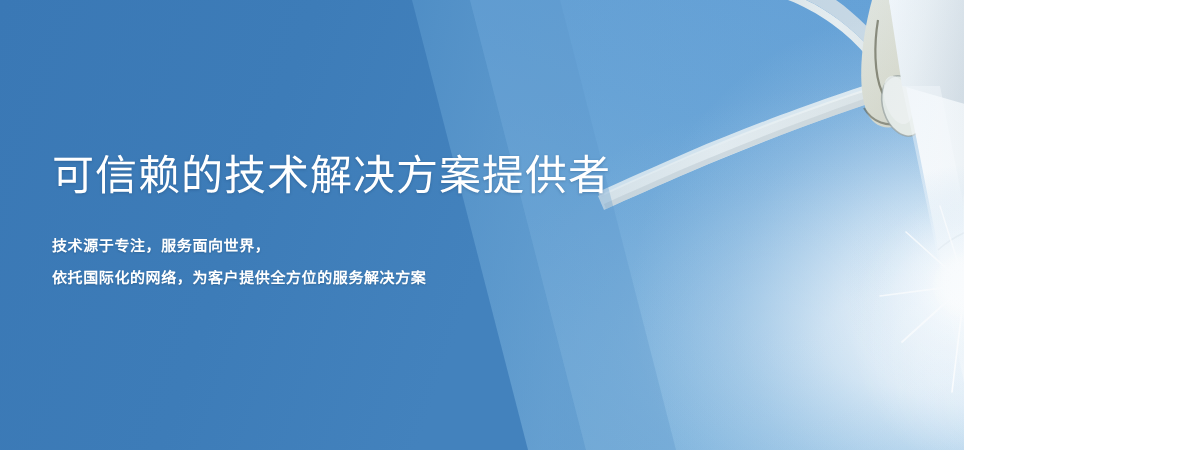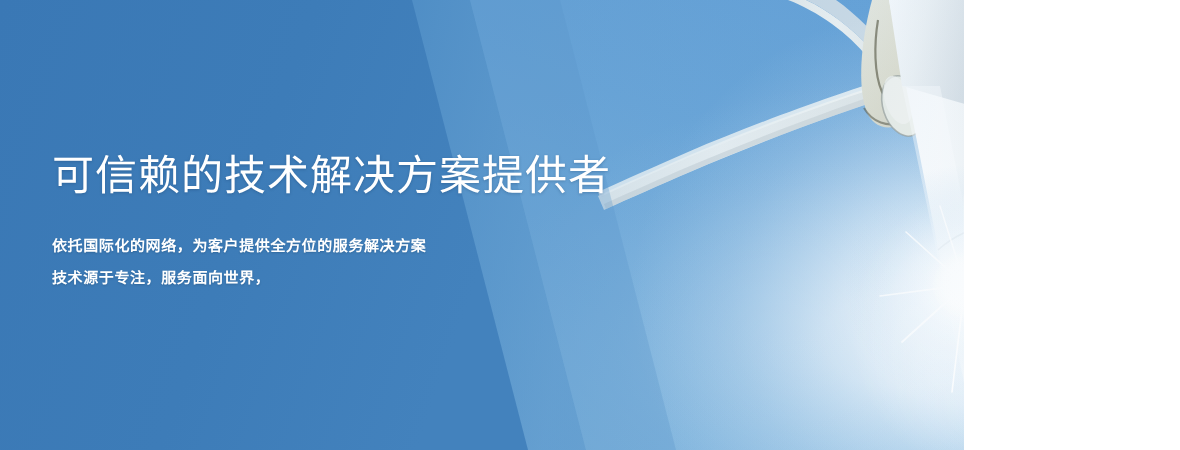--- a/index.html
+++ b/index.html
@@ -236,18 +236,18 @@
       <path d="M 404 0 L 470 0 L 586 450 L 512 450 Z" fill="url(#wedgeGrad)"></path>
       <path d="M 470 0 L 560 0 L 676 450 L 586 450 Z" fill="#5a96cb" opacity="0.30"></path>
 
       <path d="M 0 0 L 412 0 L 528 450 L 0 450 Z" fill="url(#panelGrad)"></path>
     </svg>
   </div>
 
   <div class="copy">
     <h1 class="headline">可信赖的技术解决方案提供者</h1>
     <div class="sub">
+      <p class="sub-line">技术源于专注，服务面向世界，</p>
       <p class="sub-line">依托国际化的网络，为客户提供全方位的服务解决方案</p>
-      <p class="sub-line">技术源于专注，服务面向世界，</p>
     </div>
   </div>
 
 </div>
 
 </body></html>

